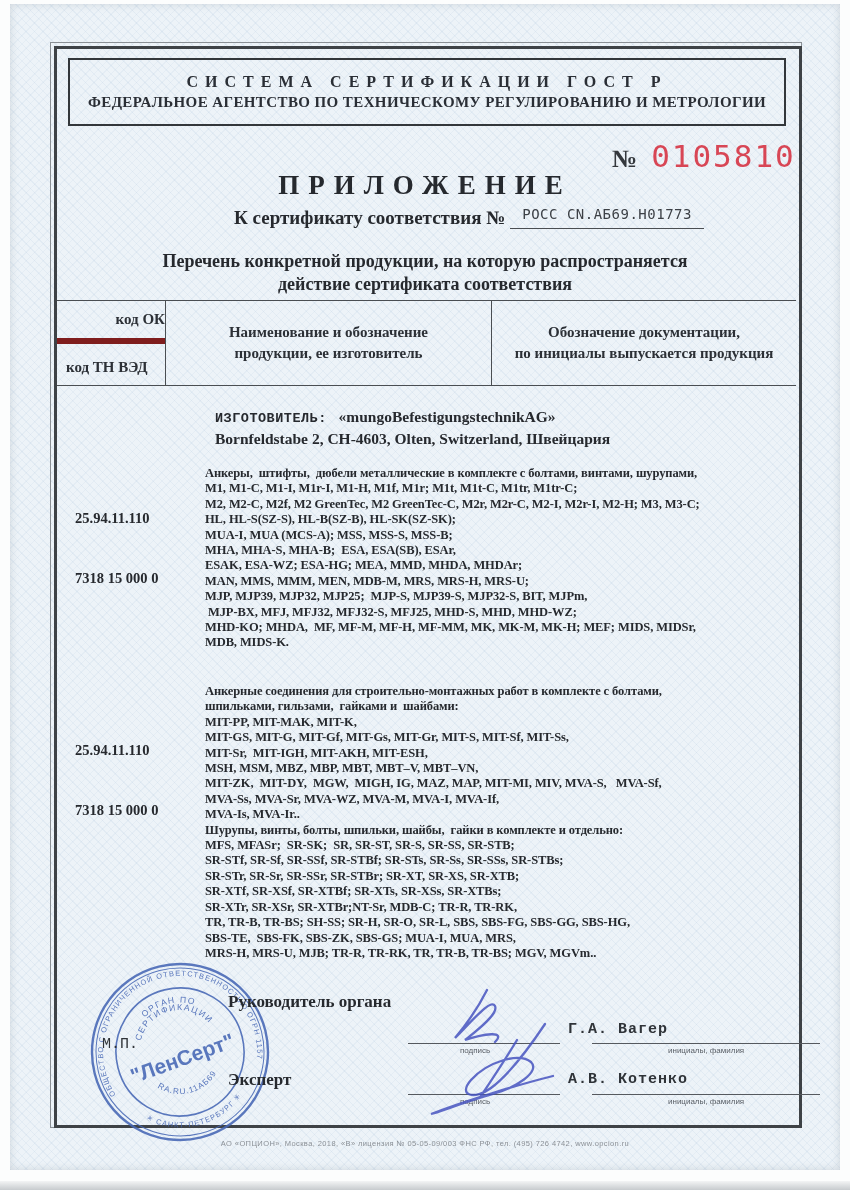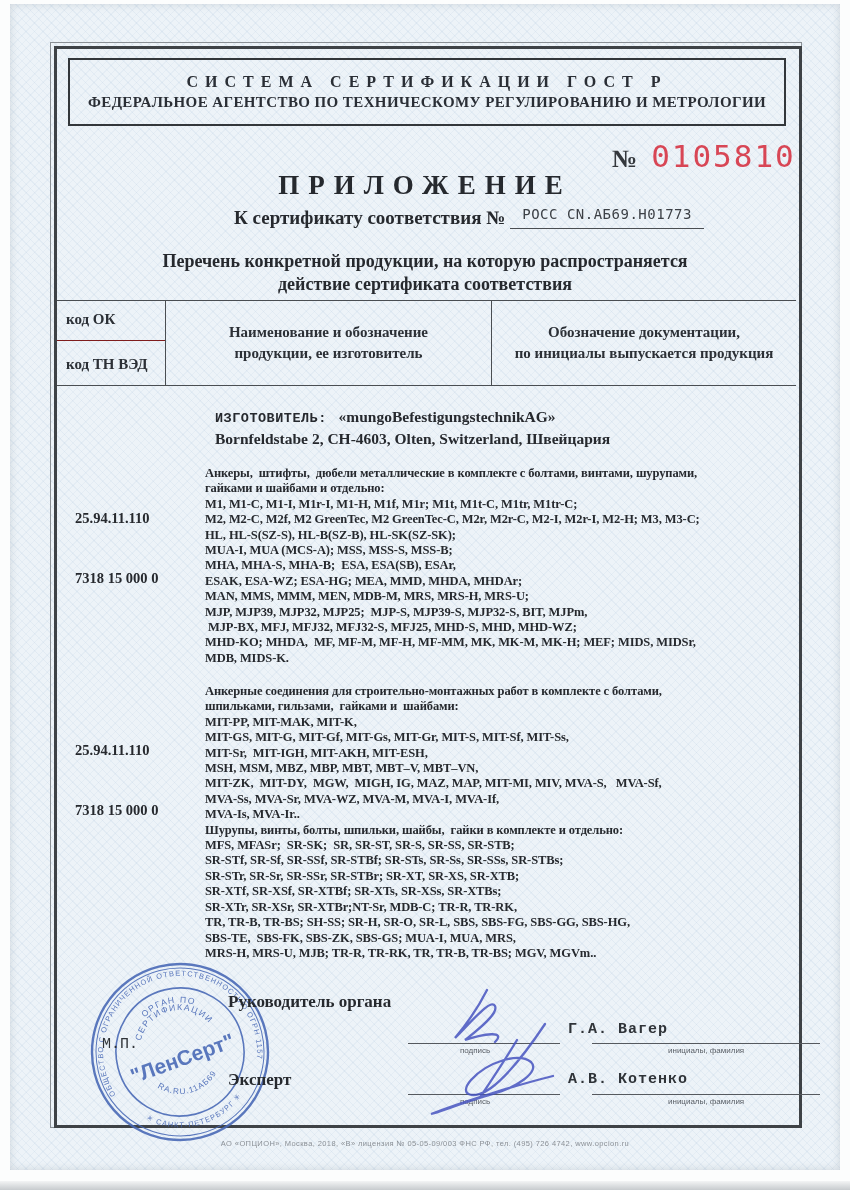--- a/index.html
+++ b/index.html
@@ -33,21 +33,21 @@
   .cert-label{font-size:19px;font-weight:bold;}
   .cert-num{font-family:"DejaVu Sans Mono",monospace;font-size:14px;color:#3c4046;
     border-bottom:1.5px solid #4a4e52;padding:0 12px 6px;margin-left:5px;letter-spacing:.5px;}
 
   .subtitle{position:absolute;top:250px;left:0;width:100%;text-align:center;
     font-size:18px;font-weight:bold;line-height:23px;}
 
   .table-head{position:absolute;left:57px;top:300px;width:739px;height:84px;
     border-top:1.5px solid #4a4e52;border-bottom:1.5px solid #4a4e52;display:flex;}
   .th-col1{width:108px;border-right:1px solid #4a4e52;display:flex;flex-direction:column;}
-  .th-col1 .c1a{flex:1;border-bottom:1px solid #7f1d1d;padding:8px 0 0 9px;}
+  .th-col1 .c1a{flex:1;border-bottom:6px solid #7f1d1d;padding:8px 0 0 9px;text-align:right;}
   .th-col1 .c1b{flex:1;padding:13px 0 0 9px;}
   .th-col2{width:325px;border-right:1px solid #4a4e52;display:flex;flex-direction:column;
     align-items:center;justify-content:center;text-align:center;}
   .th-col3{flex:1;display:flex;flex-direction:column;align-items:center;justify-content:center;text-align:center;}
   .th-text{font-size:15px;font-weight:bold;color:#2c3036;line-height:21px;}
 
   .manufacturer{position:absolute;left:215px;top:408px;}
   .mfr-line1{font-size:15px;}
   .mfr-label{font-family:"Liberation Mono",monospace;font-weight:bold;font-size:13.5px;letter-spacing:.5px;}
   .mfr-name{font-weight:bold;font-size:15.5px;margin-left:8px;}
@@ -142,21 +142,20 @@
     </div>
     <div class="mfr-addr">Bornfeldstabe 2, CH-4603, Olten, Switzerland, Швейцария</div>
   </div>
 
   <div class="codes" id="codes1">
     <div>25.94.11.110</div>
     <div>7318 15 000 0</div>
   </div>
   <div class="prod-lines" id="block1">
       <div class="list-line">Анкеры,  штифты,  дюбели металлические в комплекте с болтами, винтами, шурупами,</div>
-      <div class="list-line">гайками и шайбами и отдельно:</div>
       <div class="list-line">M1, M1-C, M1-I, M1r-I, M1-H, M1f, M1r; M1t, M1t-C, M1tr, M1tr-C;</div>
       <div class="list-line">M2, M2-C, M2f, M2 GreenTec, M2 GreenTec-C, M2r, M2r-C, M2-I, M2r-I, M2-H; M3, M3-C;</div>
       <div class="list-line">HL, HL-S(SZ-S), HL-B(SZ-B), HL-SK(SZ-SK);</div>
       <div class="list-line">MUA-I, MUA (MCS-A); MSS, MSS-S, MSS-B;</div>
       <div class="list-line">MHA, MHA-S, MHA-B;  ESA, ESA(SB), ESAr,</div>
       <div class="list-line">ESAK, ESA-WZ; ESA-HG; MEA, MMD, MHDA, MHDAr;</div>
       <div class="list-line">MAN, MMS, MMM, MEN, MDB-M, MRS, MRS-H, MRS-U;</div>
       <div class="list-line">MJP, MJP39, MJP32, MJP25;  MJP-S, MJP39-S, MJP32-S, BIT, MJPm,</div>
       <div class="list-line"> MJP-BX, MFJ, MFJ32, MFJ32-S, MFJ25, MHD-S, MHD, MHD-WZ;</div>
       <div class="list-line">MHD-KO; MHDA,  MF, MF-M, MF-H, MF-MM, MK, MK-M, MK-H; MEF; MIDS, MIDSr,</div>

